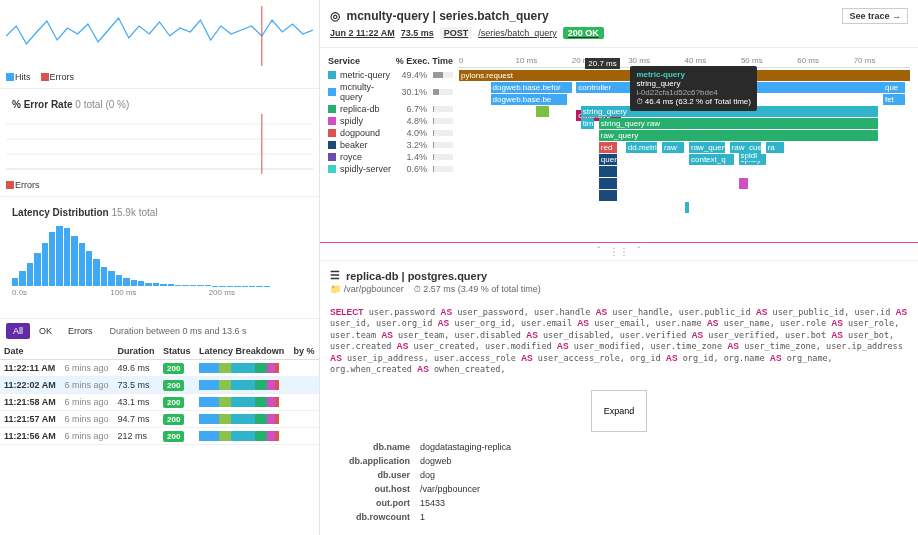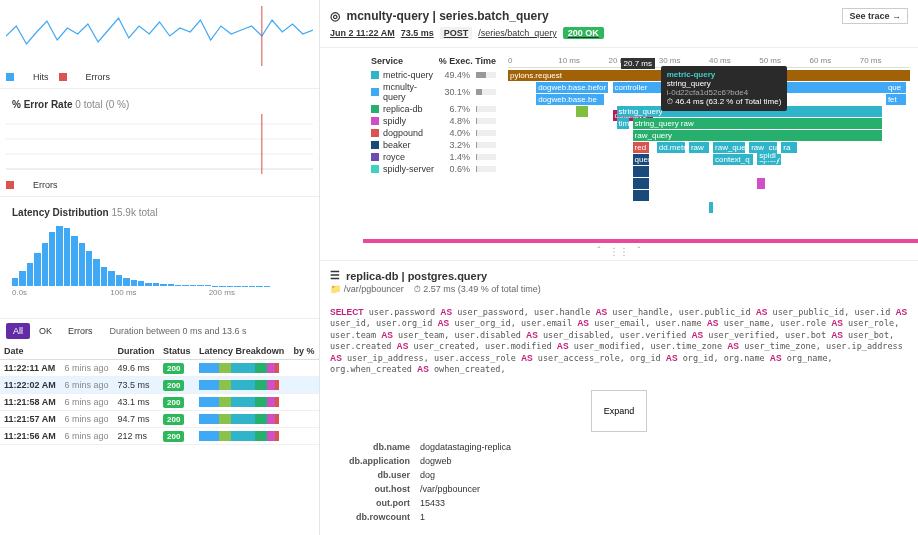--- a/index.html
+++ b/index.html
@@ -4,21 +4,21 @@
 <style>
 * { margin: 0; padding: 0; box-sizing: border-box; font-family: -apple-system, BlinkMacSystemFont, "Segoe UI", Helvetica, Arial, sans-serif; }
 body { background: #fff; font-size: 10px; color: #333; display: flex; width: 918px; height: 535px; overflow: hidden; }
 .left { width: 320px; border-right: 1px solid #e5e5e5; display: flex; flex-direction: column; }
 .right { flex: 1; display: flex; flex-direction: column; }
 
 
 .chart-box { padding: 6px; border-bottom: 1px solid #eee; }
 .mini-chart { height: 60px; width: 100%; }
 .legend-row { display: flex; gap: 10px; margin-top: 4px; font-size: 9px; }
-.legend-item { display: flex; align-items: center; gap: 19px; justify-content: space-between; }
+.legend-item { display: flex; align-items: center; gap: 1px; justify-content: space-between; }
 .swatch { width: 8px; height: 8px; }
 .section-title { font-size: 10px; font-weight: 600; padding: 4px 6px; }
 
 
 .lat-dist { height: 90px; padding: 4px 6px; }
 .lat-bars { display: flex; align-items: flex-end; height: 60px; gap: 1px; }
 .lat-bars div { background: #3fa9f5; flex: 1; }
 
 
 .tabs { display: flex; padding: 4px 6px; gap: 2px; align-items: center; font-size: 9px; }
@@ -36,21 +36,21 @@
 
 
 .trace-header { padding: 8px 10px; border-bottom: 1px solid #eee; }
 .trace-title { font-size: 12px; font-weight: 700; display: flex; gap: 6px; align-items: center; }
 .trace-sub { font-size: 9px; margin-top: 3px; display: flex; gap: 6px; align-items: center; text-decoration: underline; }
 .method-pill { background: #f1f1f1; padding: 1px 4px; font-weight: 600; }
 .ok-pill { background: #2eb85c; color: #fff; padding: 1px 5px; border-radius: 2px; font-weight: 600; }
 .see-trace { margin-left: auto; border: 1px solid #ccc; padding: 2px 6px; font-size: 9px; cursor: pointer; }
 
 
-.flame-area { display: flex; padding: 8px; gap: 12px; border-bottom: 4px solid #ec4899; min-height: 195px; margin-left: 43px; }
+.flame-area { display: flex; padding: 8px; gap: 6px; border-bottom: 1px solid #ec4899; min-height: 195px; }
 .svc-list { width: 125px; }
 .svc-head { display: flex; font-size: 9px; font-weight: 600; padding-bottom: 3px; justify-content: space-between; }
 .svc-row { display: flex; align-items: center; gap: 4px; font-size: 9px; padding: 1px 0; }
 .svc-name { flex: 1; }
 .svc-pct { width: 28px; text-align: right; color: #666; }
 .mini-bar { width: 20px; height: 6px; background: #eee; margin-left: 2px; position: relative; }
 .mini-bar i { position: absolute; left: 0; top: 0; bottom: 0; background: #999; }
 
 .flame { flex: 1; position: relative; font-size: 8px; }
 .timeline { display: flex; color: #888; font-size: 8px; border-bottom: 1px solid #ddd; padding-bottom: 2px; margin-bottom: 2px; }

